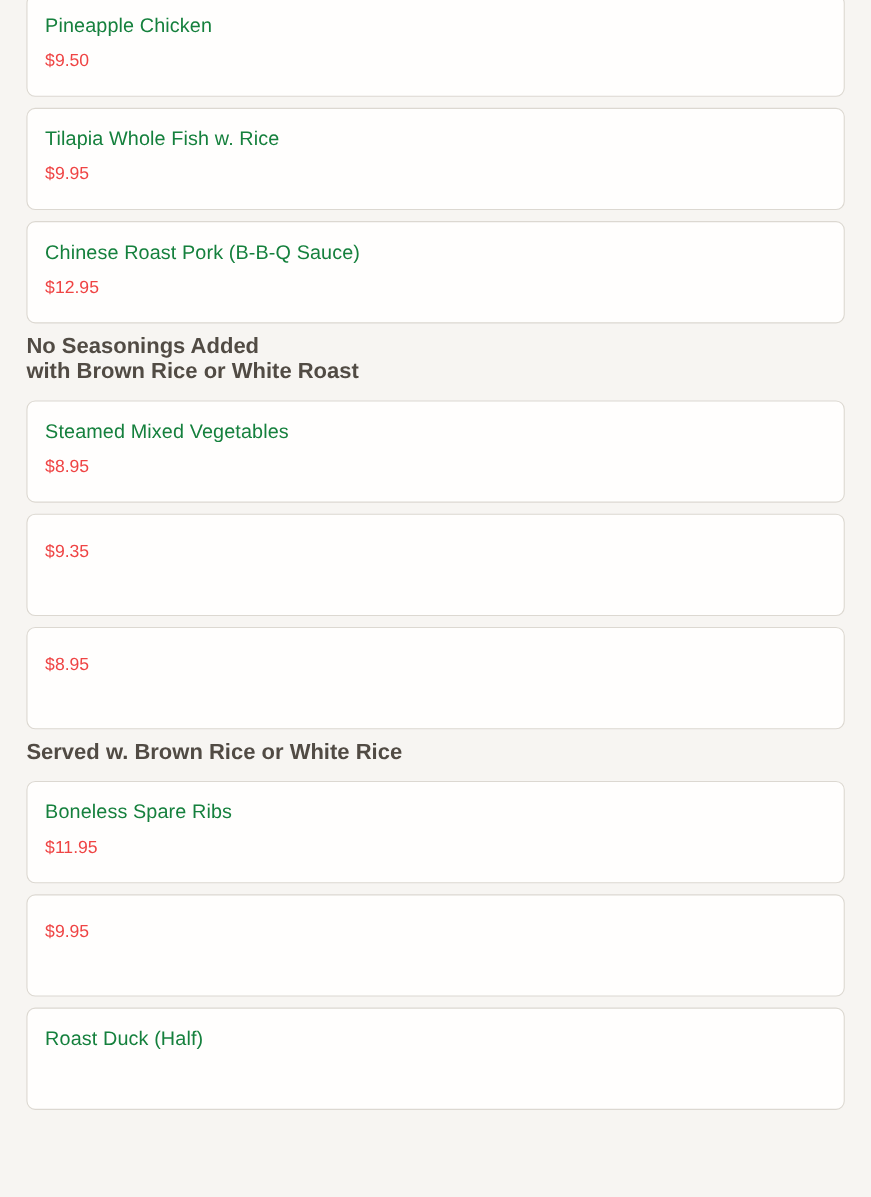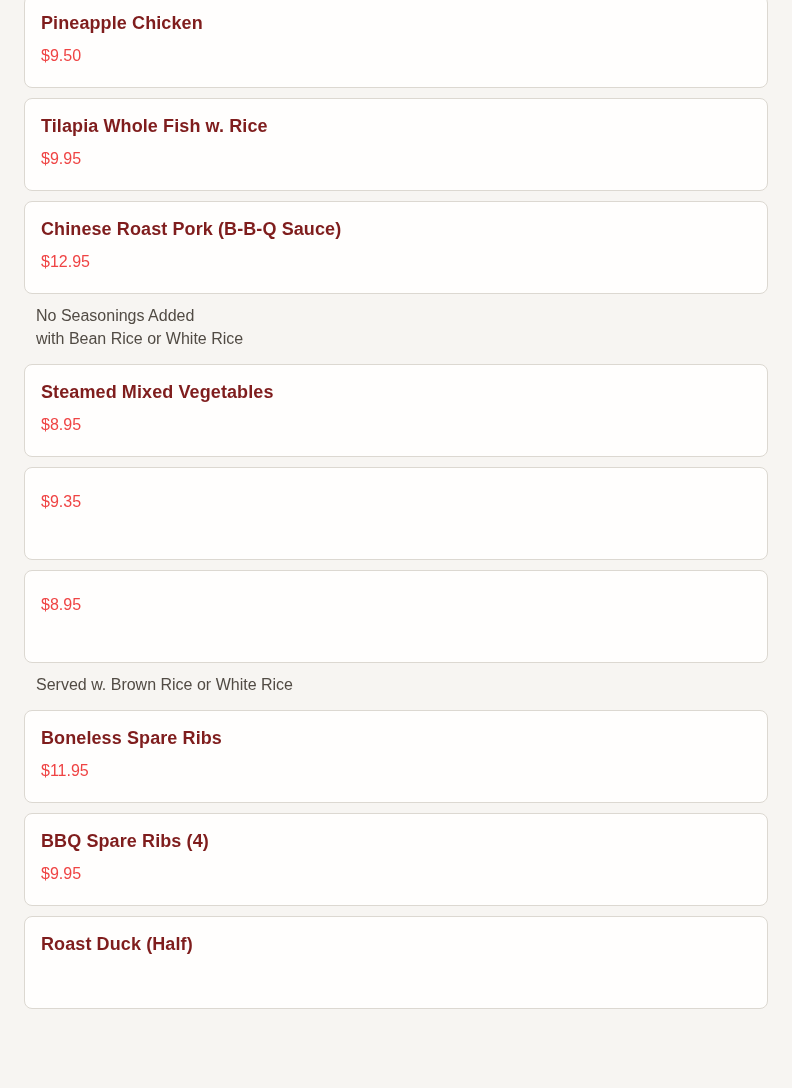--- a/index.html
+++ b/index.html
@@ -27,24 +27,24 @@
     padding: 14px 16px;
     margin-bottom: 10px;
     cursor: pointer;
   }
   
   .top-items .card:first-child {
     margin-top: -5px;
   }
   .card-title {
     font-size: 18px;
-    font-weight: 700;
+    font-weight: 400;
     line-height: 26px;
     letter-spacing: 0.1px;
-    color: #7f1d1d;
+    color: #15803d;
     white-space: nowrap;
     overflow: hidden;
   }
   .card-price {
     margin-top: 9px;
     font-size: 16px;
     font-weight: 400;
     line-height: 22px;
     color: #ef4444;
   }
@@ -54,24 +54,23 @@
     font-weight: 700;
     line-height: 32px;
     letter-spacing: -0.2px;
     color: #3a3128;
   }
   .section-sub {
     margin: 10px 0 14px 0;
     color: #514b44;
   }
   .section-sub .sub-line {
-    font-size: 16px;
-    font-weight: 400;
+    font-size: 20px;
+    font-weight: 700;
     line-height: 23px;
-    margin-left: 12px;
   }
 </style>
 </head>
 <body>
 
 <main class="page">
   <div class="top-items" id="top-items">
   <div class="card">
     <div class="card-title">Pineapple Chicken</div>
     <div class="card-price">$9.50</div>
@@ -84,21 +83,21 @@
 
   <div class="card">
     <div class="card-title">Chinese Roast Pork (B-B-Q Sauce)</div>
     <div class="card-price">$12.95</div>
   </div>
 </div>
   <div id="sections">
   <section class="menu-section">
     <div class="section-sub">
           <div class="sub-line">No Seasonings Added</div>
-          <div class="sub-line">with Bean Rice or White Rice</div>
+          <div class="sub-line">with Brown Rice or White Roast</div>
         </div>
     <div class="section-items">
   <div class="card">
     <div class="card-title">Steamed Mixed Vegetables</div>
     <div class="card-price">$8.95</div>
   </div>
 
   <div class="card">
     <div class="card-price">$9.35</div>
   </div>
@@ -113,21 +112,20 @@
     <div class="section-sub">
           <div class="sub-line">Served w. Brown Rice or White Rice</div>
         </div>
     <div class="section-items">
   <div class="card">
     <div class="card-title">Boneless Spare Ribs</div>
     <div class="card-price">$11.95</div>
   </div>
 
   <div class="card">
-    <div class="card-title">BBQ Spare Ribs (4)</div>
     <div class="card-price">$9.95</div>
   </div>
 
   <div class="card">
     <div class="card-title">Roast Duck (Half)</div>
     <div class="card-price"></div>
   </div>
 </div>
   </section>
 </div>

